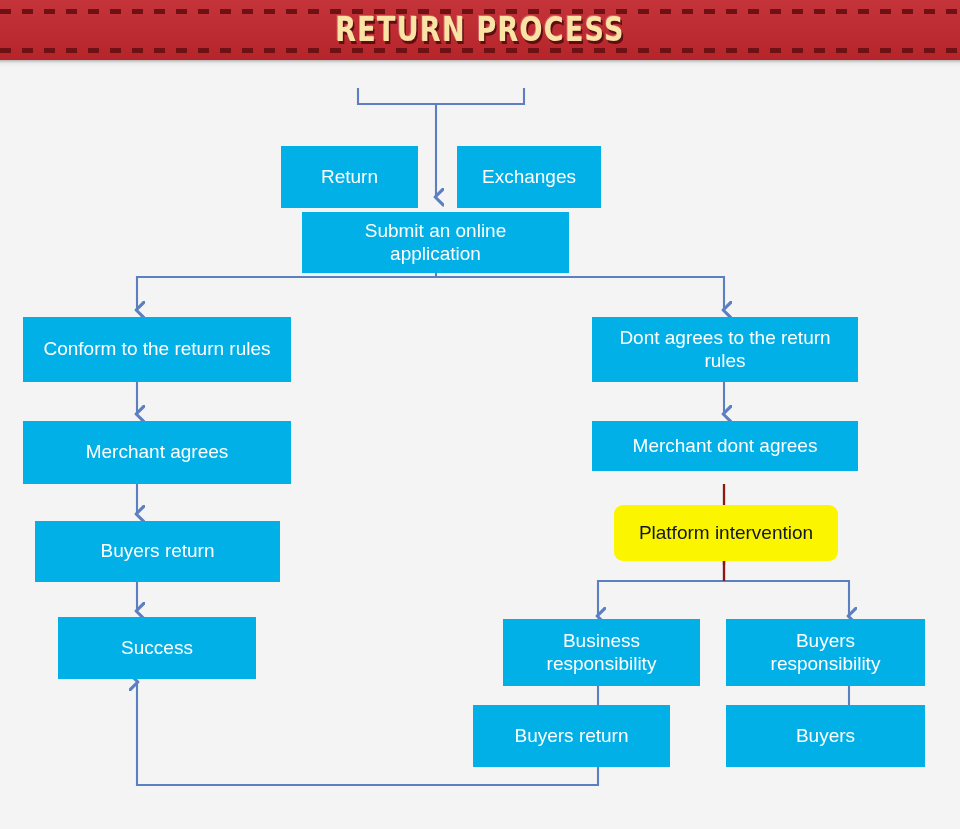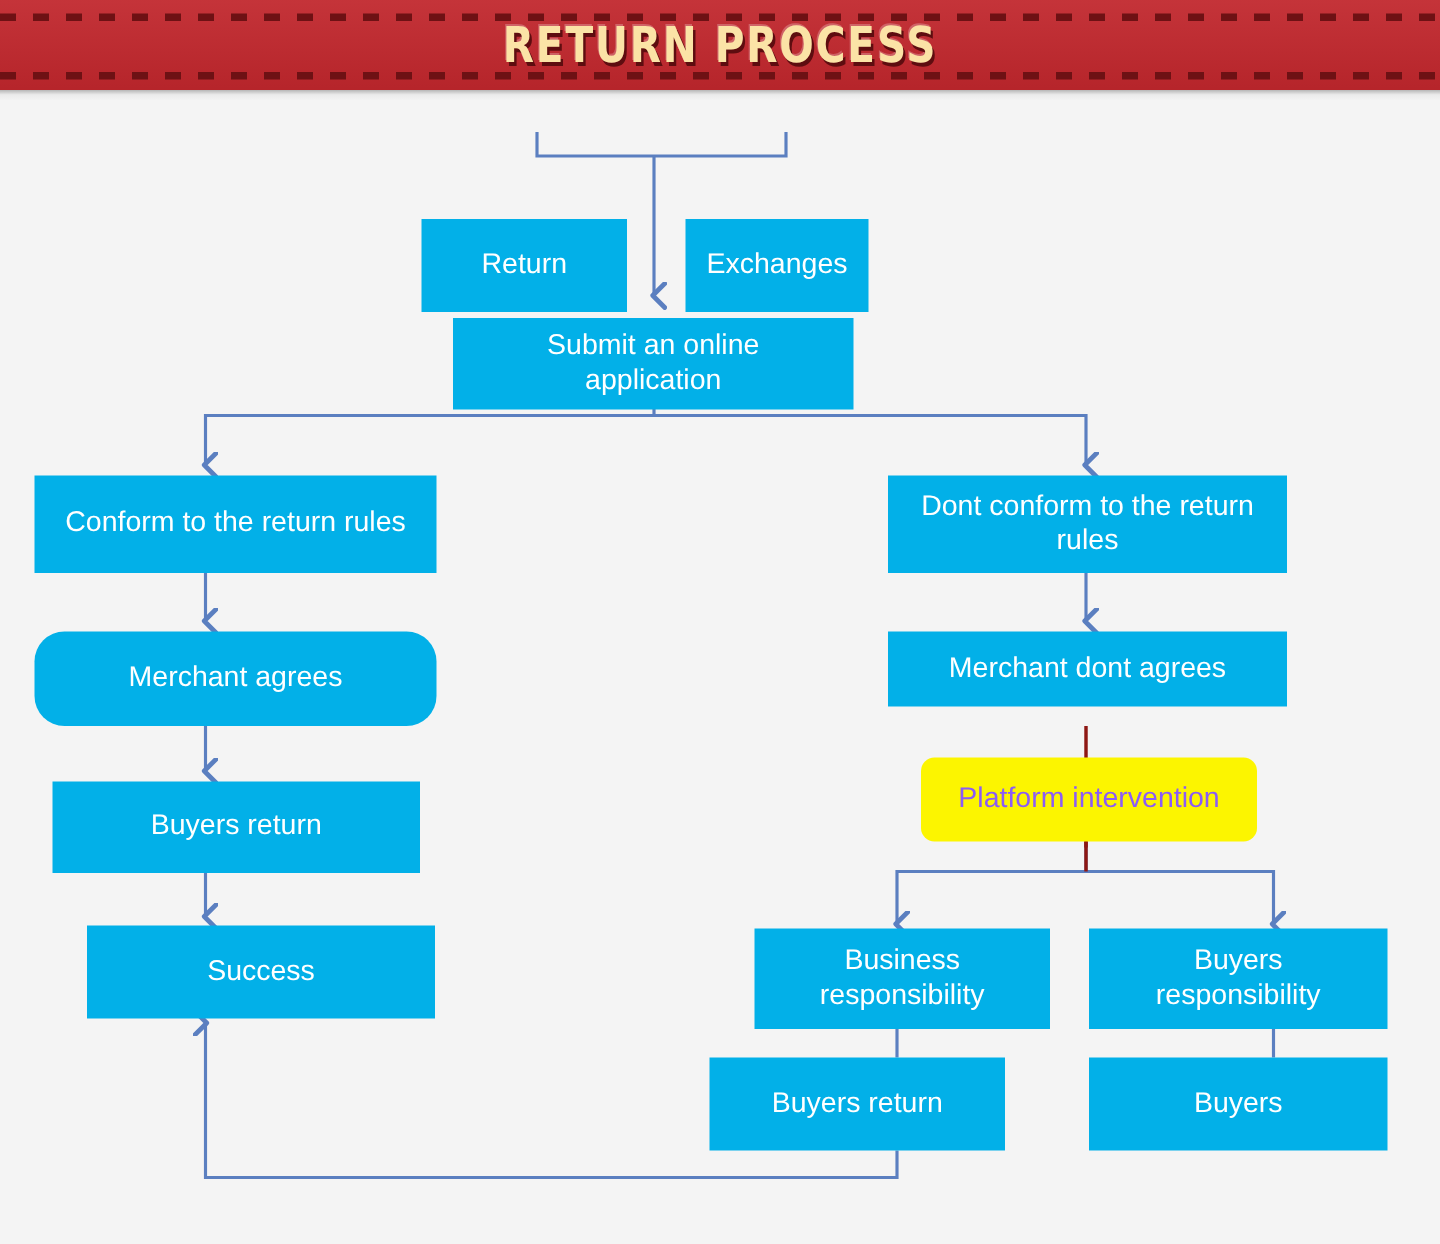--- a/index.html
+++ b/index.html
@@ -86,21 +86,21 @@
     text-align: center;
     color: #ffffff;
     background: #02b0e8;
     font-size: 19px;
     line-height: 1.18;
     padding: 2px 16px;
     z-index: 3;
   }
   .node.yellow {
     background: #fcf500;
-    color: #8b5cf6;
+    color: #0f172a;
     border-radius: 9px;
     font-size: 19px;
   }
   .node .label { display: block; }
 </style>
 </head>
 <body>
 
 <div class="banner">
   <div class="dash-line dash-top"></div>
@@ -172,53 +172,53 @@
     <g fill="none" stroke="#8e1713" stroke-width="2.3">
       <path d="M 724,424 L 724,505"></path>
       <path d="M 724,501 L 724,521"></path>
     </g>
   </svg>
 
   <div class="node" style="left:281px; top:86px; width:137px; height:62px;">
     <span class="label">Return</span>
   </div>
 
-  <div class="node" style="left:457px; top:86px; width:122px; height:62px;">
+  <div class="node" style="left:457px; top:86px; width:144px; height:62px;">
     <span class="label">Exchanges</span>
   </div>
 
   <div class="node" style="left:302px; top:152px; width:267px; height:61px;">
     <span class="label">Submit an online application</span>
   </div>
 
   <div class="node" style="left:23px; top:257px; width:268px; height:65px;">
     <span class="label">Conform to the return rules</span>
   </div>
 
   <div class="node" style="left:592px; top:257px; width:266px; height:65px;">
-    <span class="label">Dont conform to the return rules</span>
-  </div>
-
-  <div class="node" style="left:23px; top:361px; width:268px; height:63px;border-radius:20px;">
+    <span class="label">Dont agrees to the return rules</span>
+  </div>
+
+  <div class="node" style="left:23px; top:361px; width:268px; height:63px;">
     <span class="label">Merchant agrees</span>
   </div>
 
   <div class="node" style="left:592px; top:361px; width:266px; height:50px;">
     <span class="label">Merchant dont agrees</span>
   </div>
 
   <div class="node" style="left:35px; top:461px; width:245px; height:61px;">
     <span class="label">Buyers return</span>
   </div>
 
   <div class="node yellow" style="left:614px; top:445px; width:224px; height:56px;">
     <span class="label">Platform intervention</span>
   </div>
 
-  <div class="node" style="left:58px; top:557px; width:232px; height:62px;">
+  <div class="node" style="left:58px; top:557px; width:198px; height:62px;">
     <span class="label">Success</span>
   </div>
 
   <div class="node" style="left:473px; top:559px; width:197px; height:67px;margin-left:30px;">
     <span class="label">Business responsibility</span>
   </div>
 
   <div class="node" style="left:726px; top:559px; width:199px; height:67px;">
     <span class="label">Buyers responsibility</span>
   </div>

